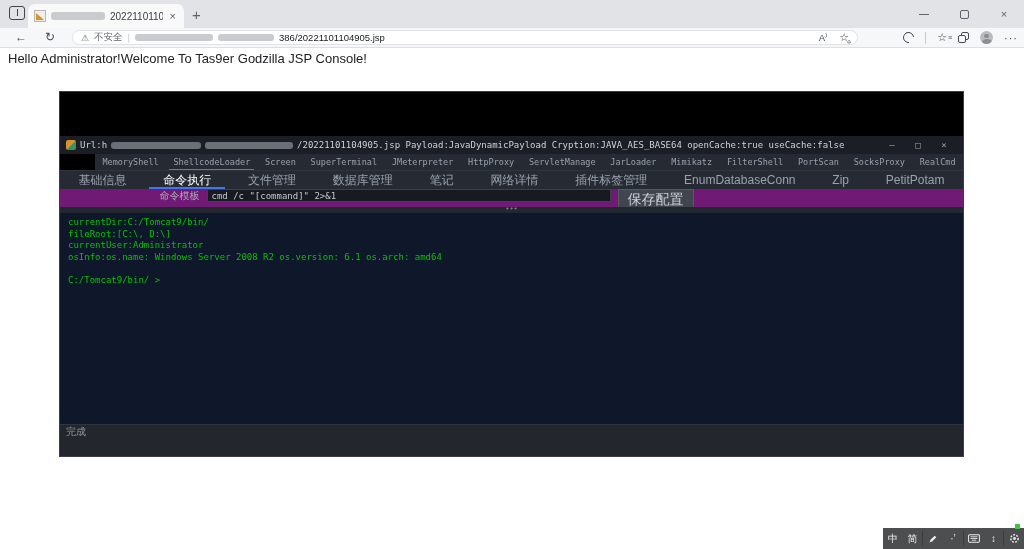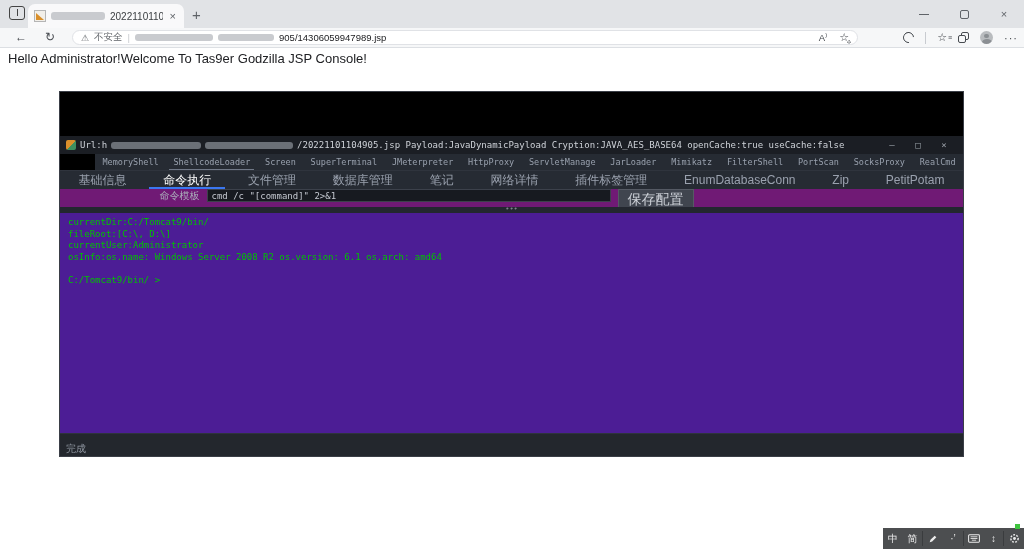--- a/index.html
+++ b/index.html
@@ -68,23 +68,23 @@
   .mainrow { height:19px; background:#262b33; border-top:1px solid #2f343d; display:flex; align-items:stretch; justify-content:space-around; flex:none; }
   .maintab { font-size:12px; color:#9aa1ae; display:flex; align-items:center; padding:0 14px; font-family:"Liberation Sans", sans-serif; }
   .maintab.active { color:#ffffff; font-weight:normal; box-shadow:inset 0 -2px 0 #3b77f0; }
   .cmdrow { height:18px; background:#701a75; display:flex; align-items:flex-start; justify-content:center; gap:7px; flex:none; padding-right:170px; }
   .cmdlabel { font-size:10px; color:#aab0bb; font-family:"Liberation Sans", sans-serif; }
   .cmdinput { width:404px; height:13px; background:#171a20; border:1px solid #3c414b; color:#c4c8d0;
               font-size:9px; font-family:"DejaVu Sans Mono", monospace; padding:0 4px; }
   .savebtn { font-size:14px; color:#ced2d9; background:#40454f; border:1px solid #555a64; padding:1px 9px;
              font-family:"Liberation Sans", sans-serif; }
   .splitter { height:6px; background:#23272f; text-align:center; font-size:7px; color:#7d838d; line-height:5px; flex:none; }
-  .terminal { flex:1; background:#4c1d95; padding:4px 8px; overflow:hidden; }
+  .terminal { flex:1; background:#0f172a; padding:4px 8px; overflow:hidden; }
   .tline { font-size:9px; line-height:11.5px; color:#00c300; white-space:pre; min-height:11.5px; font-family:"DejaVu Sans Mono", monospace; }
-  .statusbar { height:23px; background:#23272d; border-top:1px solid #2e333c; display:flex; align-items:flex-end;
+  .statusbar { height:32px; background:#23272d; border-top:1px solid #2e333c; display:flex; align-items:flex-start;
                padding:0 6px; flex:none; }
   .statusbar span { font-size:10px; color:#9299a3; font-family:"Liberation Sans", sans-serif; }
 
   
   .imebar { position:absolute; right:0; bottom:0; width:141px; height:21px; background:#4c4e50; display:flex; align-items:stretch; }
   .ime-cell { flex:1; display:flex; align-items:center; justify-content:center; color:#ececec; font-size:10px; }
   .ime-sep { width:1px; background:#3a3c3e; margin:3px 0; }
   .ime-notif { position:absolute; right:4px; top:-4px; width:5px; height:5px; background:#3ec43e; }
   svg.mini { display:block; }
 </style>
@@ -115,21 +115,21 @@
 
   <div class="addrbar">
     <div class="navico" style="left:15px;">←</div>
     <div class="navico" style="left:45px;">↻</div>
     <div class="urlpill">
       <span class="warn">⚠</span>
       <span>不安全</span>
       <span style="color:#c8cbd0;">|</span>
       <span class="redact r-url1"></span>
       <span class="redact r-url2"></span>
-      <span class="url-vis">905/14306059947989.jsp</span>
+      <span class="url-vis">386/20221101104905.jsp</span>
       <span class="pill-right">
         <span class="readaloud"><span>A</span><sup>)</sup></span>
         <span class="star"><span>☆</span><svg class="mini mini-gear" width="6" height="6" viewBox="0 0 10 10">
               <circle cx="5" cy="5" r="2.4" fill="none" stroke="#474b50" stroke-width="1.6" stroke-dasharray="1.4 1.2"></circle>
               <circle cx="5" cy="5" r="1" fill="#474b50"></circle>
             </svg></span>
       </span>
     </div>
     <div class="right-icons">
       <div class="ring-c"></div>

